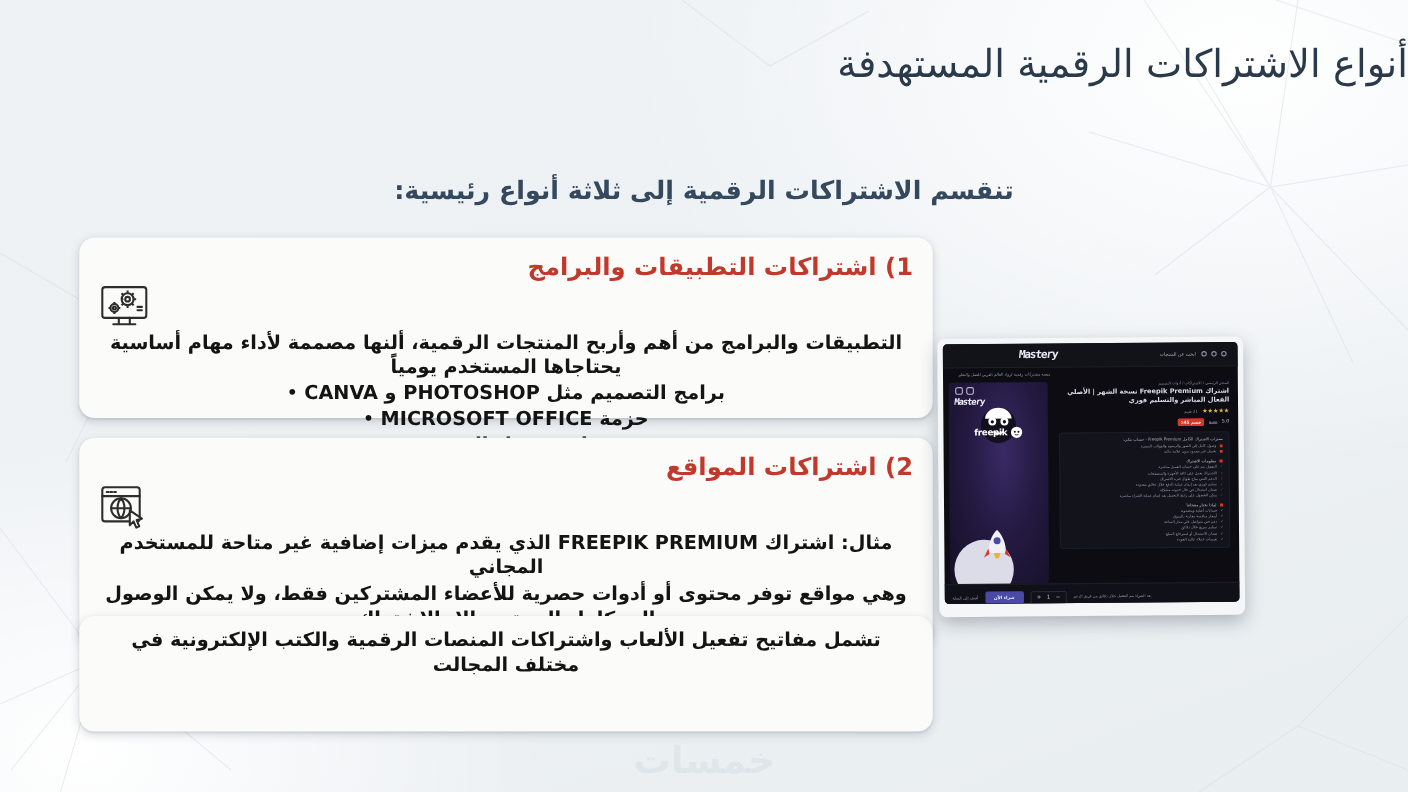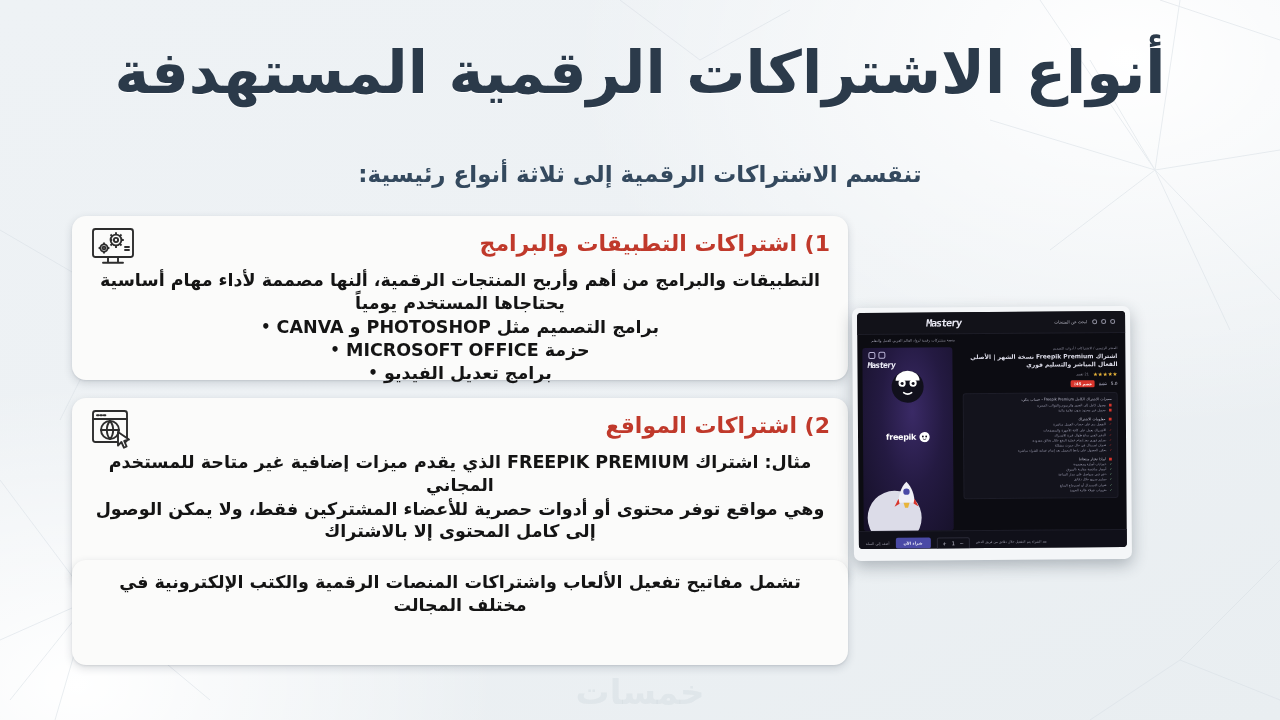--- a/index.html
+++ b/index.html
@@ -16,22 +16,21 @@
       radial-gradient(ellipse 700px 500px at 6% 95%, #ffffff 0%, rgba(255,255,255,0) 60%),
       linear-gradient(160deg,#eef2f5 0%,#edf1f4 45%,#e9eef1 100%);
   }
 
   
   #poly{ position:absolute; inset:0; width:1280px; height:720px; pointer-events:none; }
 
   
   .title{
     position:absolute; top:40px; left:0; right:0;
-    text-align:center;
-    font-size:59px; font-weight:bold; letter-spacing:-.3px;
+    font-size:35px; font-weight:normal; letter-spacing:-.3px;
     color:#2b3a4a; line-height:1.12;
     text-shadow:0 1px 0 rgba(255,255,255,.8);
   }
   .subtitle{
     position:absolute; top:161px; left:0; right:0;
     text-align:center;
     font-size:23px; font-weight:bold; color:#34495e;
   }
 
   
@@ -40,21 +39,21 @@
     background:#fbfbfa;
     border-radius:14px;
     box-shadow:0 3px 9px rgba(35,50,65,.17), 0 1px 2px rgba(35,50,65,.10);
     padding:10px 18px 12px 18px;
   }
   #card1{ top:216px; height:164px; }
   #card2{ top:398px; height:189px; }
   #card3{ top:560px; height:105px; }
 
   .card-head{
-    display:flex; align-items:flex-start;
+    display:flex; flex-direction:column; align-items:flex-start;
     justify-content:space-between;
     min-height:40px;
   }
   .card-icons{ display:flex; align-items:center; gap:4px; flex:0 0 auto;
                order:2; margin-right:auto; }
   .card-icons svg{ display:block; }
   .card-title{
     order:1;
     font-size:22px; font-weight:bold; color:#c0392b;
     line-height:1.25; padding-top:4px; text-align:right;
@@ -136,21 +135,21 @@
   .m-share{ position:absolute; top:4px; left:6px; display:flex; gap:3px; }
   .m-share i{ width:7px; height:7px; border:.7px solid #b9b4d6; border-radius:2px;
               display:inline-block; }
   .m-herologo{ position:absolute; top:13px; left:5px; font-size:8px; font-weight:bold;
                color:#efeffa; letter-spacing:-.9px; transform:skewX(-7deg);
                font-family:"DejaVu Sans Mono",monospace; }
   .m-moon{ position:absolute; bottom:-14px; left:4px; width:54px; height:54px;
            border-radius:50%; background:#dcdce8; }
   .m-fp{ position:absolute; top:40px; left:50%; transform:translateX(-50%);
          display:flex; align-items:center; gap:3px;
-         background:rgba(10,8,20,.0);margin-top:44px; }
+         background:rgba(10,8,20,.0); }
   .m-fp .fpname{ font-size:8px; font-weight:bold; color:#fff; letter-spacing:-.3px; }
 
   
   .m-bottom{ height:24px; background:#101019; border-top:1px solid #1d1d28;
              display:flex; align-items:center; padding:0 7px; gap:6px; }
   .m-note{ font-size:3.4px; color:#9a9aaa; margin-right:auto; max-width:120px;
            text-align:right; line-height:1.4; }
   .m-step{ display:flex; align-items:center; gap:5px; border:1px solid #2b2b38;
            border-radius:2px; padding:2px 5px; font-size:5px; color:#c6c6d6; }
   .m-buy{ background:#4a4aa6; color:#eaeaf6; font-size:4px; font-weight:bold;

